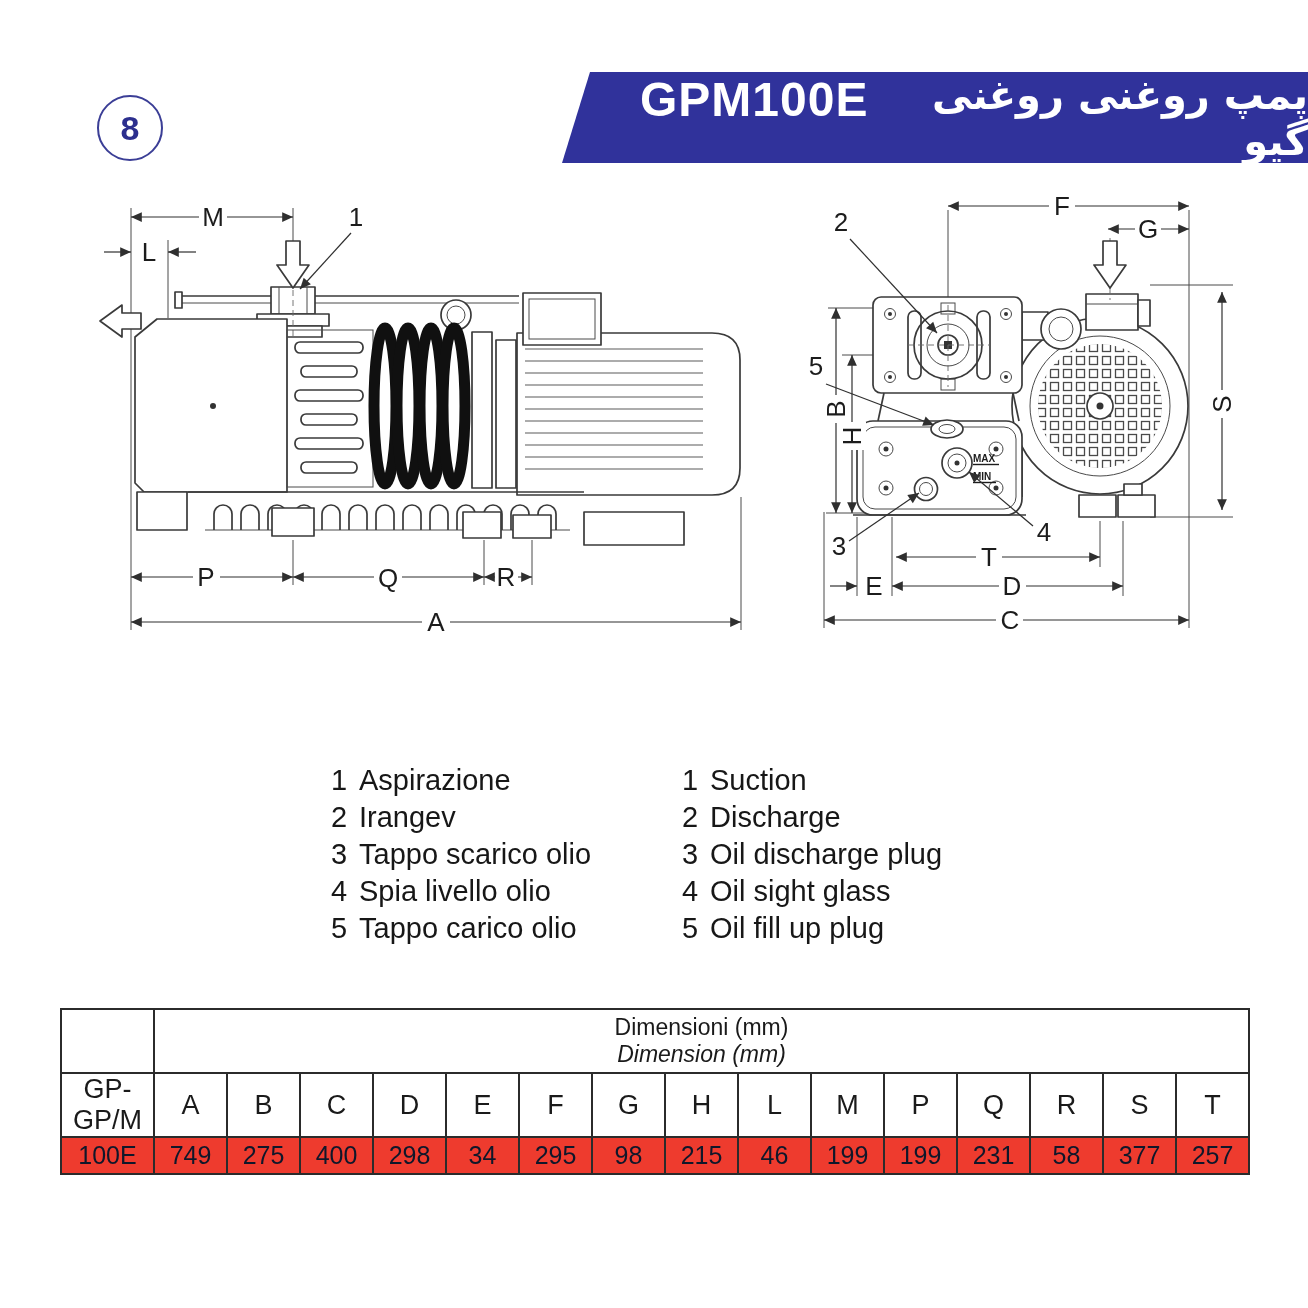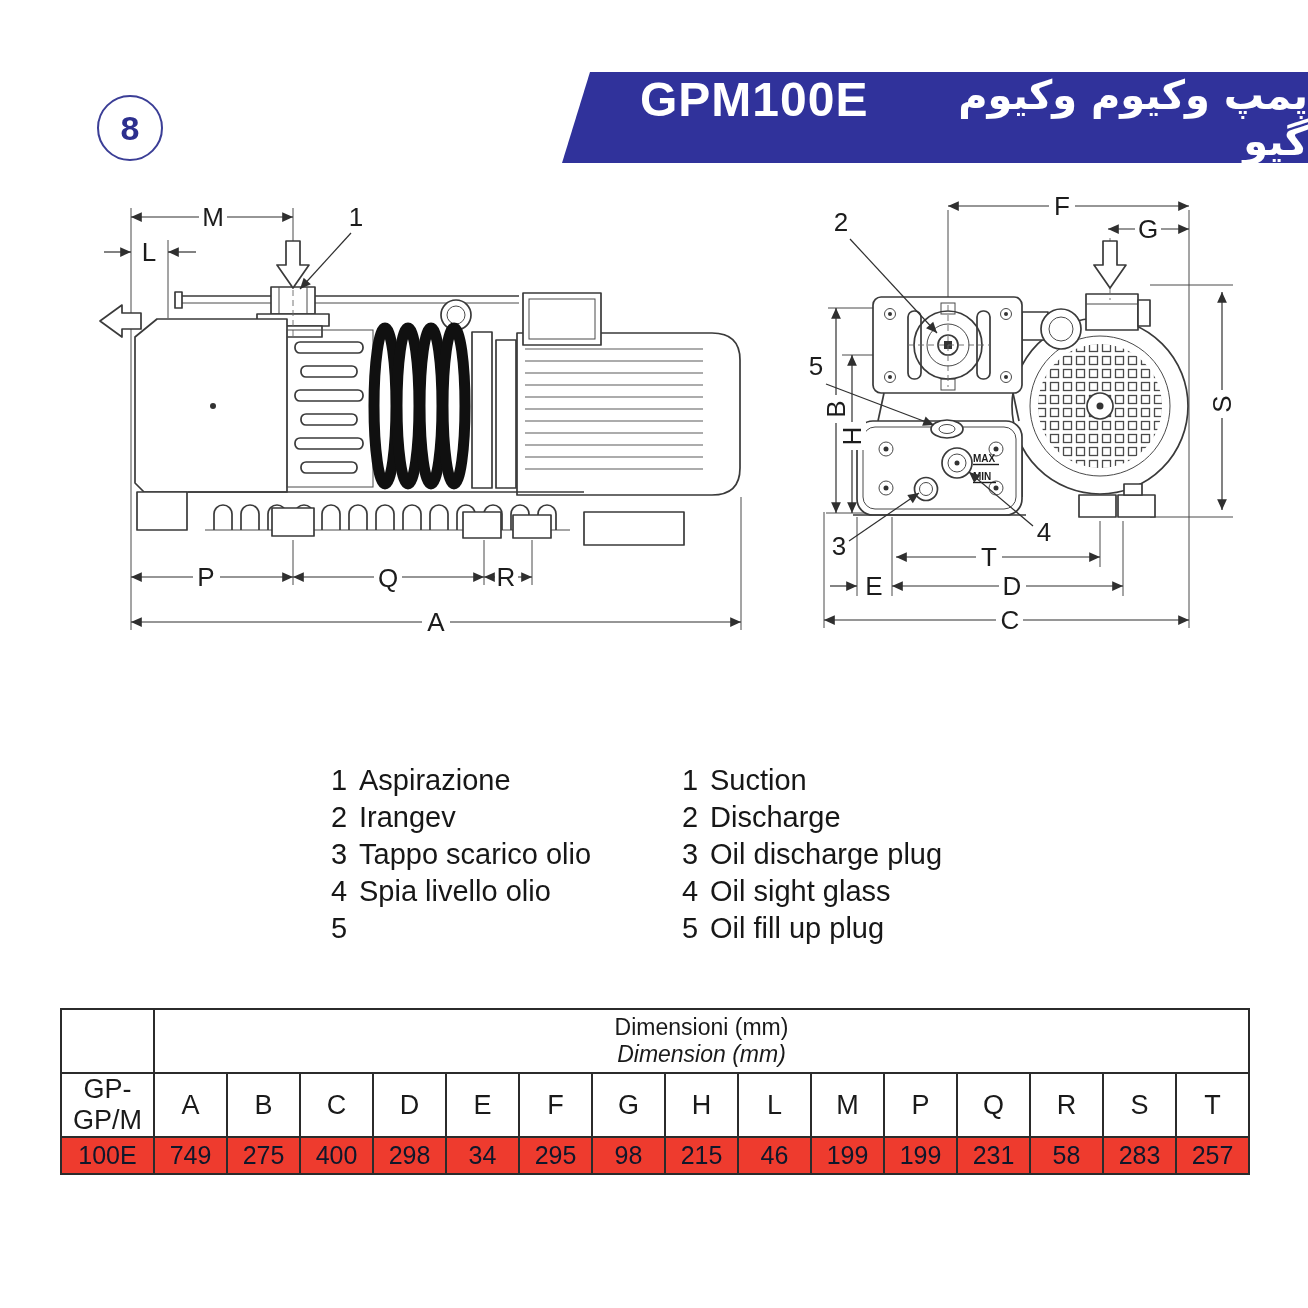--- a/index.html
+++ b/index.html
@@ -54,21 +54,21 @@
 <body>
 
 <div class="page">
 
   <div class="badge">
     <span>8</span>
   </div>
 
   <div class="banner" style="background-color: rgb(48, 50, 155);">
     <span class="banner-model">GPM100E</span>
-    <span class="banner-fa">پمپ وکیوم وکیوم گیو</span>
+    <span class="banner-fa">پمپ روغنی روغنی گیو</span>
   </div>
 
   <svg class="diagrams" viewBox="90 190 1190 470" xmlns="http://www.w3.org/2000/svg">
     <defs>
       <marker id="arr" viewBox="0 0 12 12" refX="11" refY="6" markerWidth="13" markerHeight="13" orient="auto-start-reverse" markerUnits="userSpaceOnUse">
         <path d="M1,1.5 L11,6 L1,10.5 Z" fill="#2f2f2f"></path>
       </marker>
       <pattern id="grille" x="1100" y="406" width="13" height="13" patternUnits="userSpaceOnUse">
         <rect x="2.5" y="2.5" width="8" height="8" fill="none" stroke="#4a4a4a" stroke-width="1.3"></rect>
       </pattern>
@@ -337,20 +337,21 @@
     <div class="legend-row">
       <span class="legend-num">3</span>
       <span>Tappo scarico olio</span>
     </div>
     <div class="legend-row">
       <span class="legend-num">4</span>
       <span>Spia livello olio</span>
     </div>
     <div class="legend-row">
       <span class="legend-num">5</span>
+      <span>Tappo carico olio</span>
     </div>
   </div>
 
   <div class="legend-col legend-en">
     <div class="legend-row">
       <span class="legend-num">1</span>
       <span>Suction</span>
     </div>
     <div class="legend-row">
       <span class="legend-num">2</span>
@@ -423,20 +424,20 @@
       <td>298</td>
       <td>34</td>
       <td>295</td>
       <td>98</td>
       <td>215</td>
       <td>46</td>
       <td>199</td>
       <td>199</td>
       <td>231</td>
       <td>58</td>
-      <td>283</td>
+      <td>377</td>
       <td>257</td>
     </tr>
   </tbody>
     </table>
 
 
 </div>
 
 </body></html>

